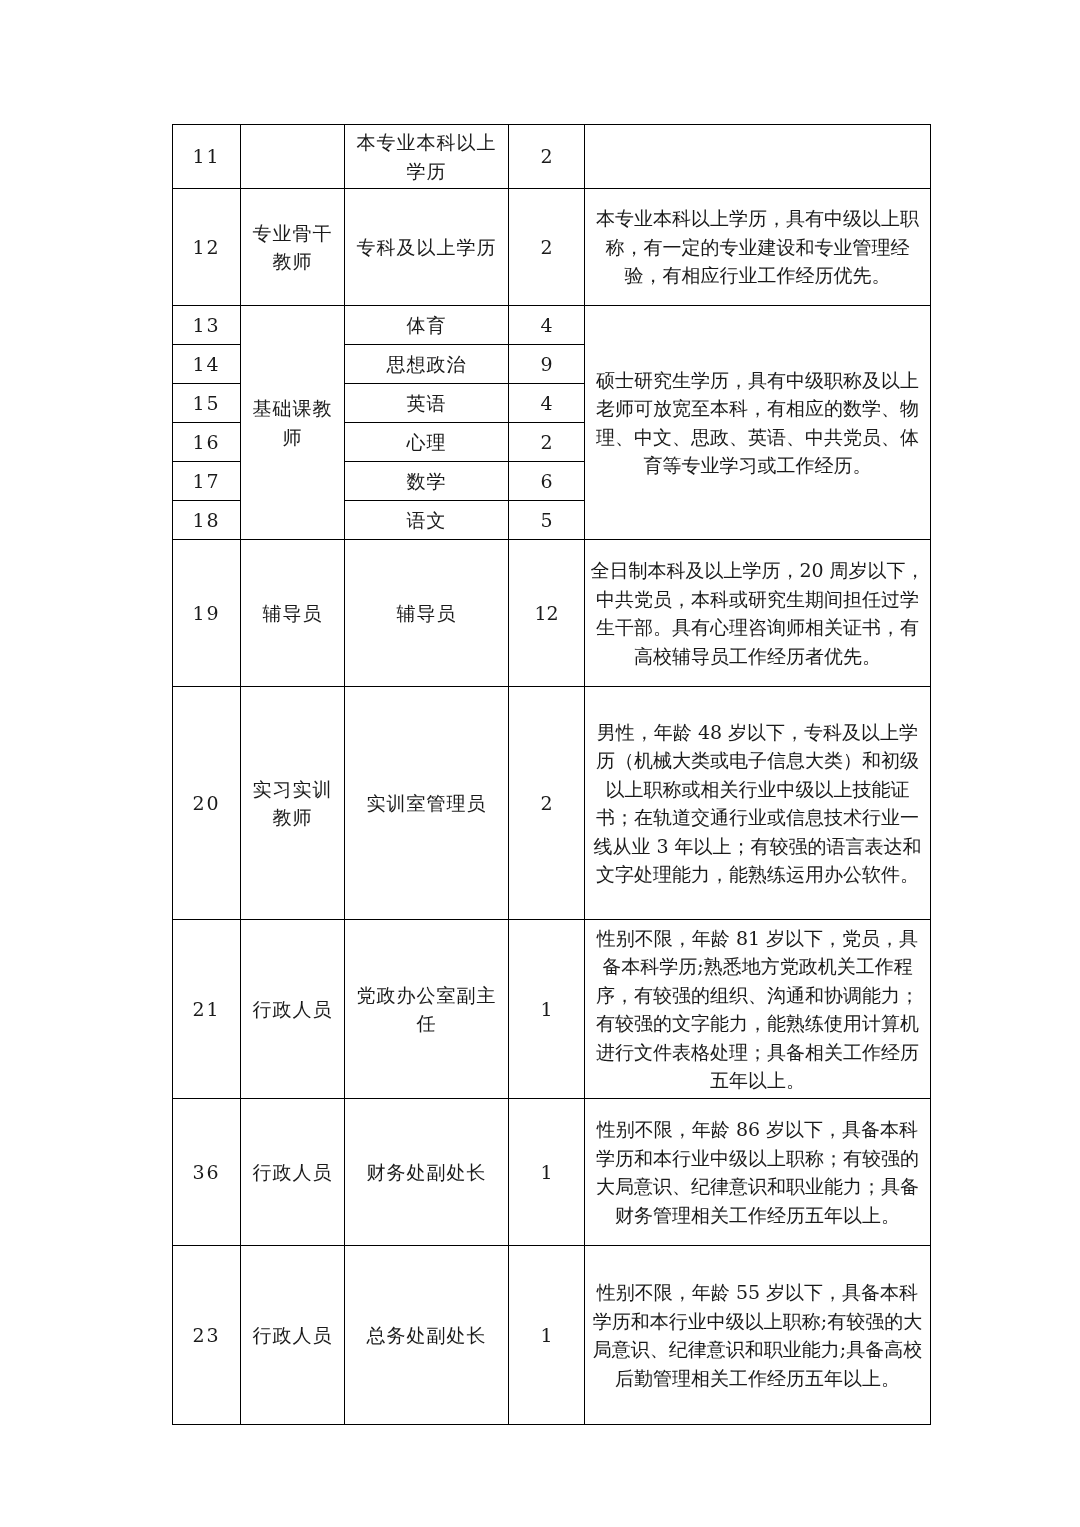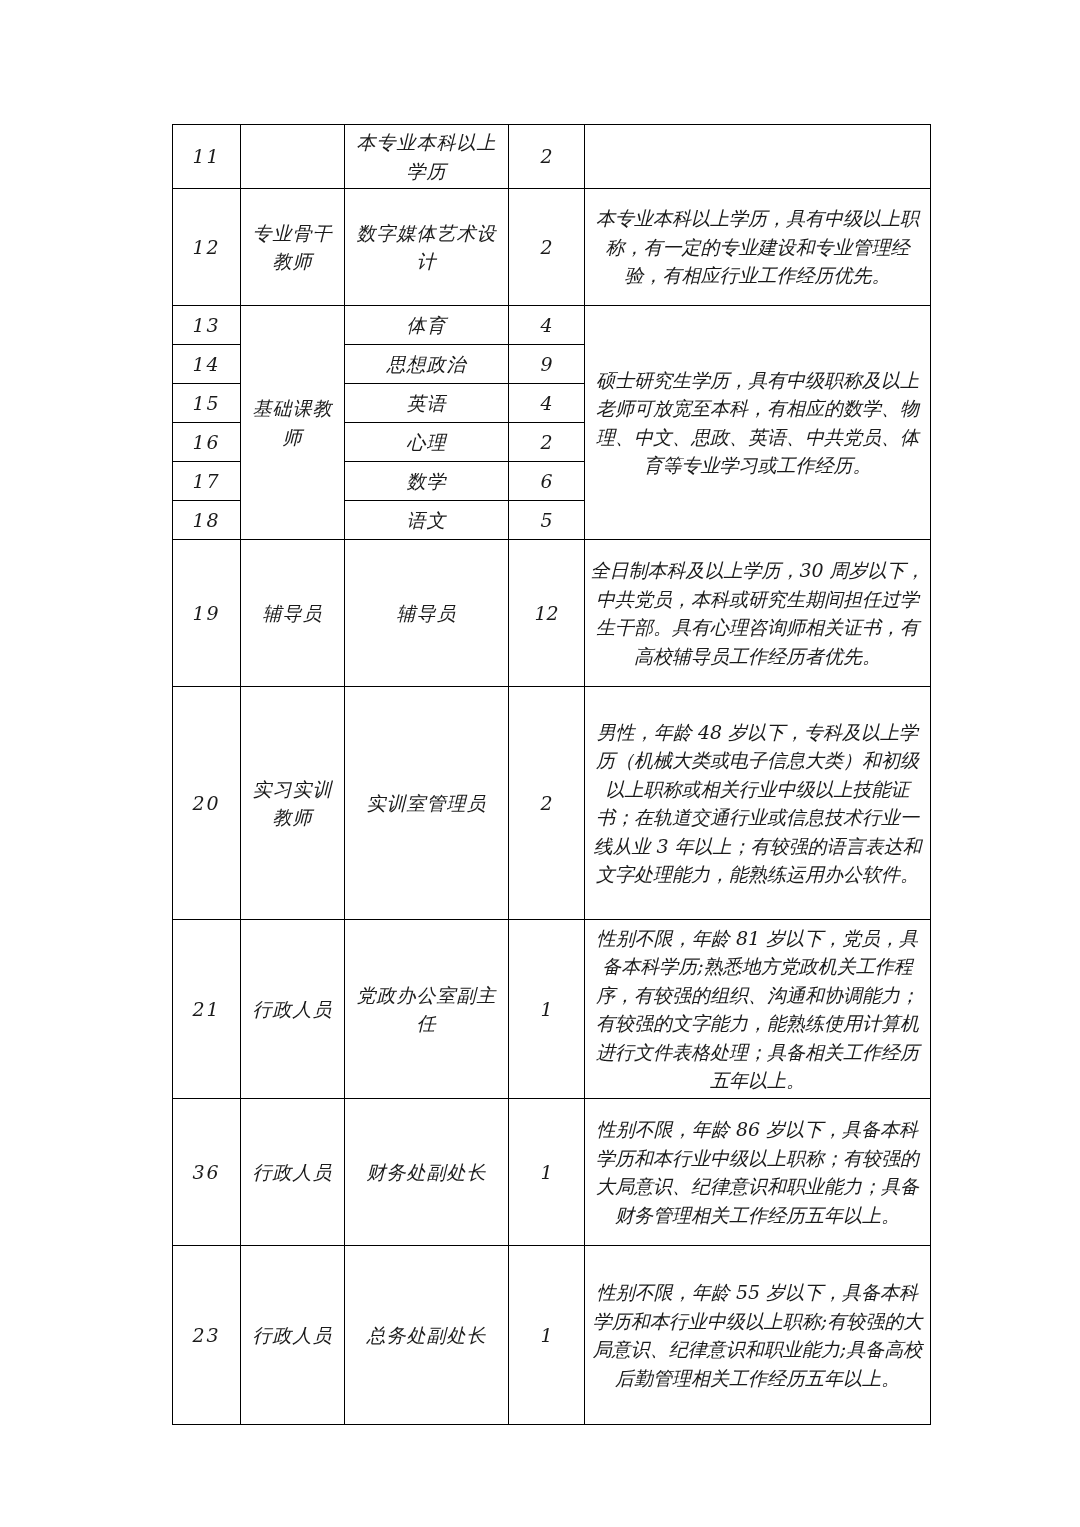--- a/index.html
+++ b/index.html
@@ -13,21 +13,20 @@
     font-family: "DejaVu Serif", "Liberation Serif", serif;
     color: #1a1a1a;
     position: relative;
     overflow: hidden;
   }
   .page {
     position: absolute;
     left: 0; top: 0;
     width: 1080px;
     height: 1527px;
-    font-style: italic;
   }
   .table-wrap {
     position: absolute;
     left: 172px;
     top: 124px;
     width: 758px;
   }
   table.jobs {
     width: 758px;
     border-collapse: collapse;
@@ -88,21 +87,21 @@
           <td class="no">11</td>
           <td class="cat"></td>
           <td class="post" style="height:56px;">本专业本科以上学历</td>
           <td class="num">2</td>
           <td class="req"></td>
         </tr>
 
         <tr>
           <td class="no">12</td>
           <td class="cat">专业骨干教师</td>
-          <td class="post" style="height:110px;">数字媒体艺术设计</td>
+          <td class="post" style="height:110px;">专科及以上学历</td>
           <td class="num">2</td>
           <td class="req">本专业本科以上学历，具有中级以上职称，有一定的专业建设和专业管理经验，有相应行业工作经历优先。</td>
         </tr>
 
         <tr class="rowh-small">
           <td class="no">13</td>
           <td class="cat" rowspan="6">基础课教师</td>
           <td class="post">体育</td>
           <td class="num">4</td>
           <td class="req" rowspan="6">硕士研究生学历，具有中级职称及以上老师可放宽至本科，有相应的数学、物理、中文、思政、英语、中共党员、体育等专业学习或工作经历。</td>
@@ -131,21 +130,21 @@
           <td class="no">18</td>
           <td class="post">语文</td>
           <td class="num">5</td>
         </tr>
 
         <tr>
           <td class="no">19</td>
           <td class="cat">辅导员</td>
           <td class="post" style="height:140px;">辅导员</td>
           <td class="num">12</td>
-          <td class="req">全日制本科及以上学历，30 周岁以下，中共党员，本科或研究生期间担任过学生干部。具有心理咨询师相关证书，有高校辅导员工作经历者优先。</td>
+          <td class="req">全日制本科及以上学历，20 周岁以下，中共党员，本科或研究生期间担任过学生干部。具有心理咨询师相关证书，有高校辅导员工作经历者优先。</td>
         </tr>
 
         <tr>
           <td class="no">20</td>
           <td class="cat">实习实训教师</td>
           <td class="post" style="height:226px;margin-left:44px;">实训室管理员</td>
           <td class="num">2</td>
           <td class="req">男性，年龄 48 岁以下，专科及以上学历（机械大类或电子信息大类）和初级以上职称或相关行业中级以上技能证书；在轨道交通行业或信息技术行业一线从业 3 年以上；有较强的语言表达和文字处理能力，能熟练运用办公软件。</td>
         </tr>
 

